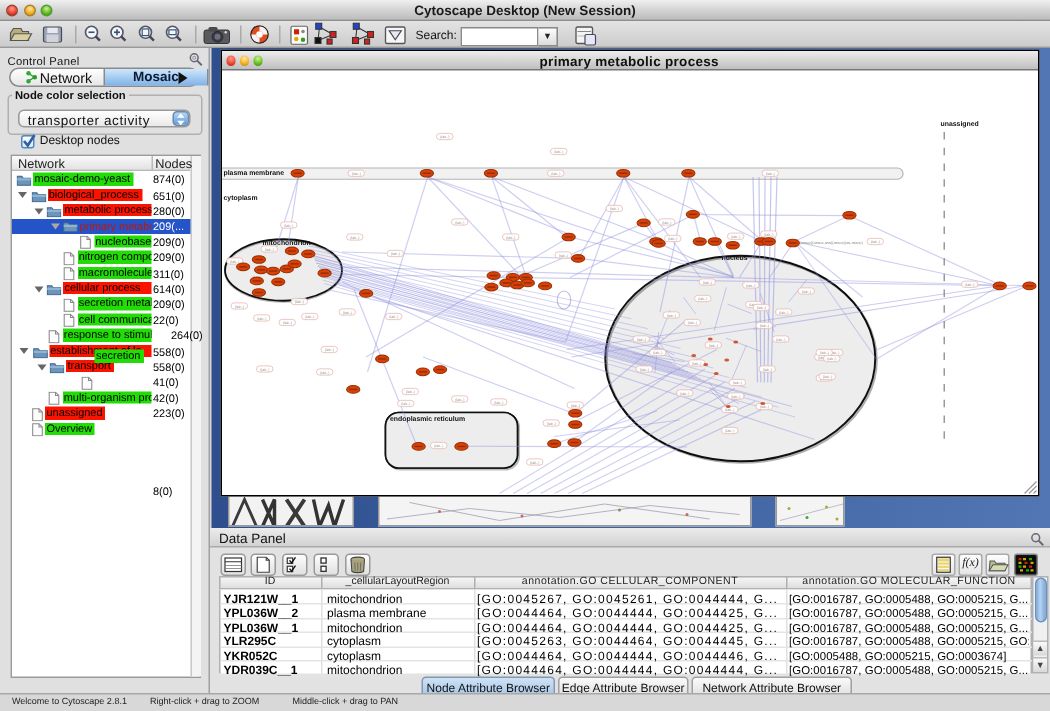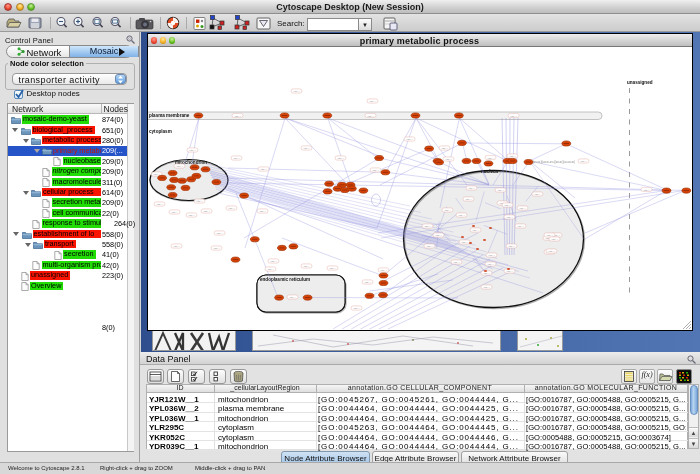--- a/index.html
+++ b/index.html
@@ -121,21 +121,21 @@
 
 <div class="abs" style="left:5.5px;top:45px;width:127px;height:12.5px;background:linear-gradient(#ffffff,#e6e6e6);border:1px solid #8a8a8a;border-radius:7px;"></div>
 <svg class="abs" style="left:17px;top:46.5px;" width="8" height="9" viewBox="0 0 8 9">
   <line x1="2" y1="2" x2="6" y2="4.5" stroke="#2a8a2a" stroke-width="0.8"></line>
   <line x1="2" y1="7" x2="6" y2="4.5" stroke="#2a8a2a" stroke-width="0.8"></line>
   <circle cx="2" cy="1.8" r="1.5" fill="#33aa33"></circle>
     <circle cx="2" cy="7.2" r="1.5" fill="#33aa33"></circle>
     <circle cx="6.2" cy="4.5" r="1.5" fill="#2a9a2a"></circle>
 </svg>
 <div class="abs" style="left:26.5px;top:46.5px;font-size:9.5px;color:#111;">Network</div>
-<div class="abs" style="left:69px;top:45.8px;width:70px;height:11px;background:linear-gradient(#cfe6fb,#7fb2e8);border-left:1px solid #8a8a8a;border-right:1px solid #8a8a8a;text-align:center;font-size:9px;font-weight:normal;color:#0a1a33;line-height:11px;">Mosaic</div>
+<div class="abs" style="left:69px;top:45.8px;width:70px;height:11px;background:linear-gradient(#cfe6fb,#7fb2e8);border-left:1px solid #8a8a8a;border-right:1px solid #8a8a8a;text-align:center;font-size:9px;font-weight:bold;color:#0a1a33;line-height:11px;">Mosaic</div>
 <div class="abs" style="left:119px;top:47.5px;width:0;height:0;border-left:6px solid #111;border-top:4px solid transparent;border-bottom:4px solid transparent;"></div>
 
 <div class="abs" style="left:5px;top:63px;width:130px;height:27px;border:1px solid #b0b0b0;border-radius:3px;"></div>
 <div class="abs" style="left:8px;top:58.5px;background:#e0e0e0;padding:0 2px;font-size:7.5px;font-weight:bold;color:#111;">Node color selection</div>
 
 <div class="abs" style="left:12px;top:72.5px;width:115px;height:12.5px;background:linear-gradient(#ffffff,#e9e9e9);border:1px solid #999;border-radius:4px;"></div>
 <div class="abs" style="left:18.5px;top:74.5px;font-size:9px;letter-spacing:0.4px;color:#111;">transporter activity</div>
 <div class="abs" style="left:115px;top:73.5px;width:10.5px;height:10.5px;background:linear-gradient(#b5d6f6,#5e9ce0);border:1px solid #6a8ab0;border-radius:3px;"></div>
 <svg class="abs" style="left:116px;top:74.5px;" width="9" height="9" viewBox="0 0 9 9">
  <path d="M4.5 0.5 L7 3.5 L2 3.5 Z" fill="#fff"></path>
@@ -186,21 +186,21 @@
 <svg class="abs" style="left:53.0px;top:157.3px;" width="8" height="9" viewBox="0 0 8 9">
     <path d="M0.8 0.5 L5 0.5 L7.2 2.7 L7.2 8.5 L0.8 8.5 Z" fill="#fdfdfd" stroke="#888" stroke-width="0.7"></path>
     <path d="M5 0.5 L5 2.7 L7.2 2.7" fill="none" stroke="#888" stroke-width="0.7"></path>
   </svg>
 <div class="abs" style="left:62.5px;top:156.7px;width:38.5px;overflow:hidden;white-space:nowrap;font-size:7.3px;line-height:8.6px;color:#000;background:#21dd05;padding-left:1px;">nucleobase-</div>
 <div class="abs" style="left:102px;top:156.7px;font-size:7.3px;color:#000;">209(0)</div>
 <svg class="abs" style="left:42.0px;top:167.7px;" width="8" height="9" viewBox="0 0 8 9">
     <path d="M0.8 0.5 L5 0.5 L7.2 2.7 L7.2 8.5 L0.8 8.5 Z" fill="#fdfdfd" stroke="#888" stroke-width="0.7"></path>
     <path d="M5 0.5 L5 2.7 L7.2 2.7" fill="none" stroke="#888" stroke-width="0.7"></path>
   </svg>
-<div class="abs" style="left:51.5px;top:167.1px;width:49.5px;overflow:hidden;white-space:nowrap;font-size:7.3px;line-height:8.6px;color:#000;background:#21dd05;padding-left:1px;font-style:italic;">nitrogen compo</div>
+<div class="abs" style="left:51.5px;top:167.1px;width:49.5px;overflow:hidden;white-space:nowrap;font-size:7.3px;line-height:8.6px;color:#000;background:#21dd05;padding-left:1px;">nitrogen compo</div>
 <div class="abs" style="left:102px;top:167.1px;font-size:7.3px;color:#000;">209(0)</div>
 <svg class="abs" style="left:42.0px;top:178.1px;" width="8" height="9" viewBox="0 0 8 9">
     <path d="M0.8 0.5 L5 0.5 L7.2 2.7 L7.2 8.5 L0.8 8.5 Z" fill="#fdfdfd" stroke="#888" stroke-width="0.7"></path>
     <path d="M5 0.5 L5 2.7 L7.2 2.7" fill="none" stroke="#888" stroke-width="0.7"></path>
   </svg>
 <div class="abs" style="left:51.5px;top:177.5px;width:49.5px;overflow:hidden;white-space:nowrap;font-size:7.3px;line-height:8.6px;color:#000;background:#21dd05;padding-left:1px;">macromolecule</div>
 <div class="abs" style="left:102px;top:177.5px;font-size:7.3px;color:#000;">311(0)</div>
 <div class="abs" style="left:22.5px;top:190.8px;width:0;height:0;border-top:4.5px solid #666;border-left:3.5px solid transparent;border-right:3.5px solid transparent;"></div>
 <svg class="abs" style="left:31.0px;top:189.0px;" width="10" height="8" viewBox="0 0 10 8">
     <path d="M0.5 1.5 L3.5 1.5 L4.5 2.8 L9.5 2.8 L9.5 7.5 L0.5 7.5 Z" fill="#6b95bb" stroke="#3c648c" stroke-width="0.7"></path>
@@ -237,21 +237,21 @@
 <svg class="abs" style="left:33.0px;top:241.0px;" width="10" height="8" viewBox="0 0 10 8">
     <path d="M0.5 1.5 L3.5 1.5 L4.5 2.8 L9.5 2.8 L9.5 7.5 L0.5 7.5 Z" fill="#6b95bb" stroke="#3c648c" stroke-width="0.7"></path>
     <path d="M0.5 3.6 L9.5 3.6" stroke="#8fb3d2" stroke-width="1.4"></path>
   </svg>
 <div class="abs" style="left:44.0px;top:239.9px;white-space:nowrap;font-size:7.3px;line-height:8.6px;color:#000;background:#fa1400;padding:0 2px 0 1px;">transport</div>
 <div class="abs" style="left:102px;top:239.9px;font-size:7.3px;color:#000;">558(0)</div>
 <svg class="abs" style="left:53.5px;top:250.9px;" width="8" height="9" viewBox="0 0 8 9">
     <path d="M0.8 0.5 L5 0.5 L7.2 2.7 L7.2 8.5 L0.8 8.5 Z" fill="#fdfdfd" stroke="#888" stroke-width="0.7"></path>
     <path d="M5 0.5 L5 2.7 L7.2 2.7" fill="none" stroke="#888" stroke-width="0.7"></path>
   </svg>
-<div class="abs" style="left:63.0px;top:250px;white-space:nowrap;font-size:7.3px;line-height:8.6px;color:#000;background:#21dd05;padding:0 2px 0 1px;">secretion</div>
+<div class="abs" style="left:63.0px;top:233px;white-space:nowrap;font-size:7.3px;line-height:8.6px;color:#000;background:#21dd05;padding:0 2px 0 1px;">secretion</div>
 <div class="abs" style="left:102px;top:250.3px;font-size:7.3px;color:#000;">41(0)</div>
 <svg class="abs" style="left:32.0px;top:261.3px;" width="8" height="9" viewBox="0 0 8 9">
     <path d="M0.8 0.5 L5 0.5 L7.2 2.7 L7.2 8.5 L0.8 8.5 Z" fill="#fdfdfd" stroke="#888" stroke-width="0.7"></path>
     <path d="M5 0.5 L5 2.7 L7.2 2.7" fill="none" stroke="#888" stroke-width="0.7"></path>
   </svg>
 <div class="abs" style="left:41.5px;top:260.7px;width:59.5px;overflow:hidden;white-space:nowrap;font-size:7.3px;line-height:8.6px;color:#000;background:#21dd05;padding-left:1px;">multi-organism pro</div>
 <div class="abs" style="left:102px;top:260.7px;font-size:7.3px;color:#000;">42(0)</div>
 <svg class="abs" style="left:20.5px;top:271.7px;" width="8" height="9" viewBox="0 0 8 9">
     <path d="M0.8 0.5 L5 0.5 L7.2 2.7 L7.2 8.5 L0.8 8.5 Z" fill="#fdfdfd" stroke="#888" stroke-width="0.7"></path>
     <path d="M5 0.5 L5 2.7 L7.2 2.7" fill="none" stroke="#888" stroke-width="0.7"></path>

